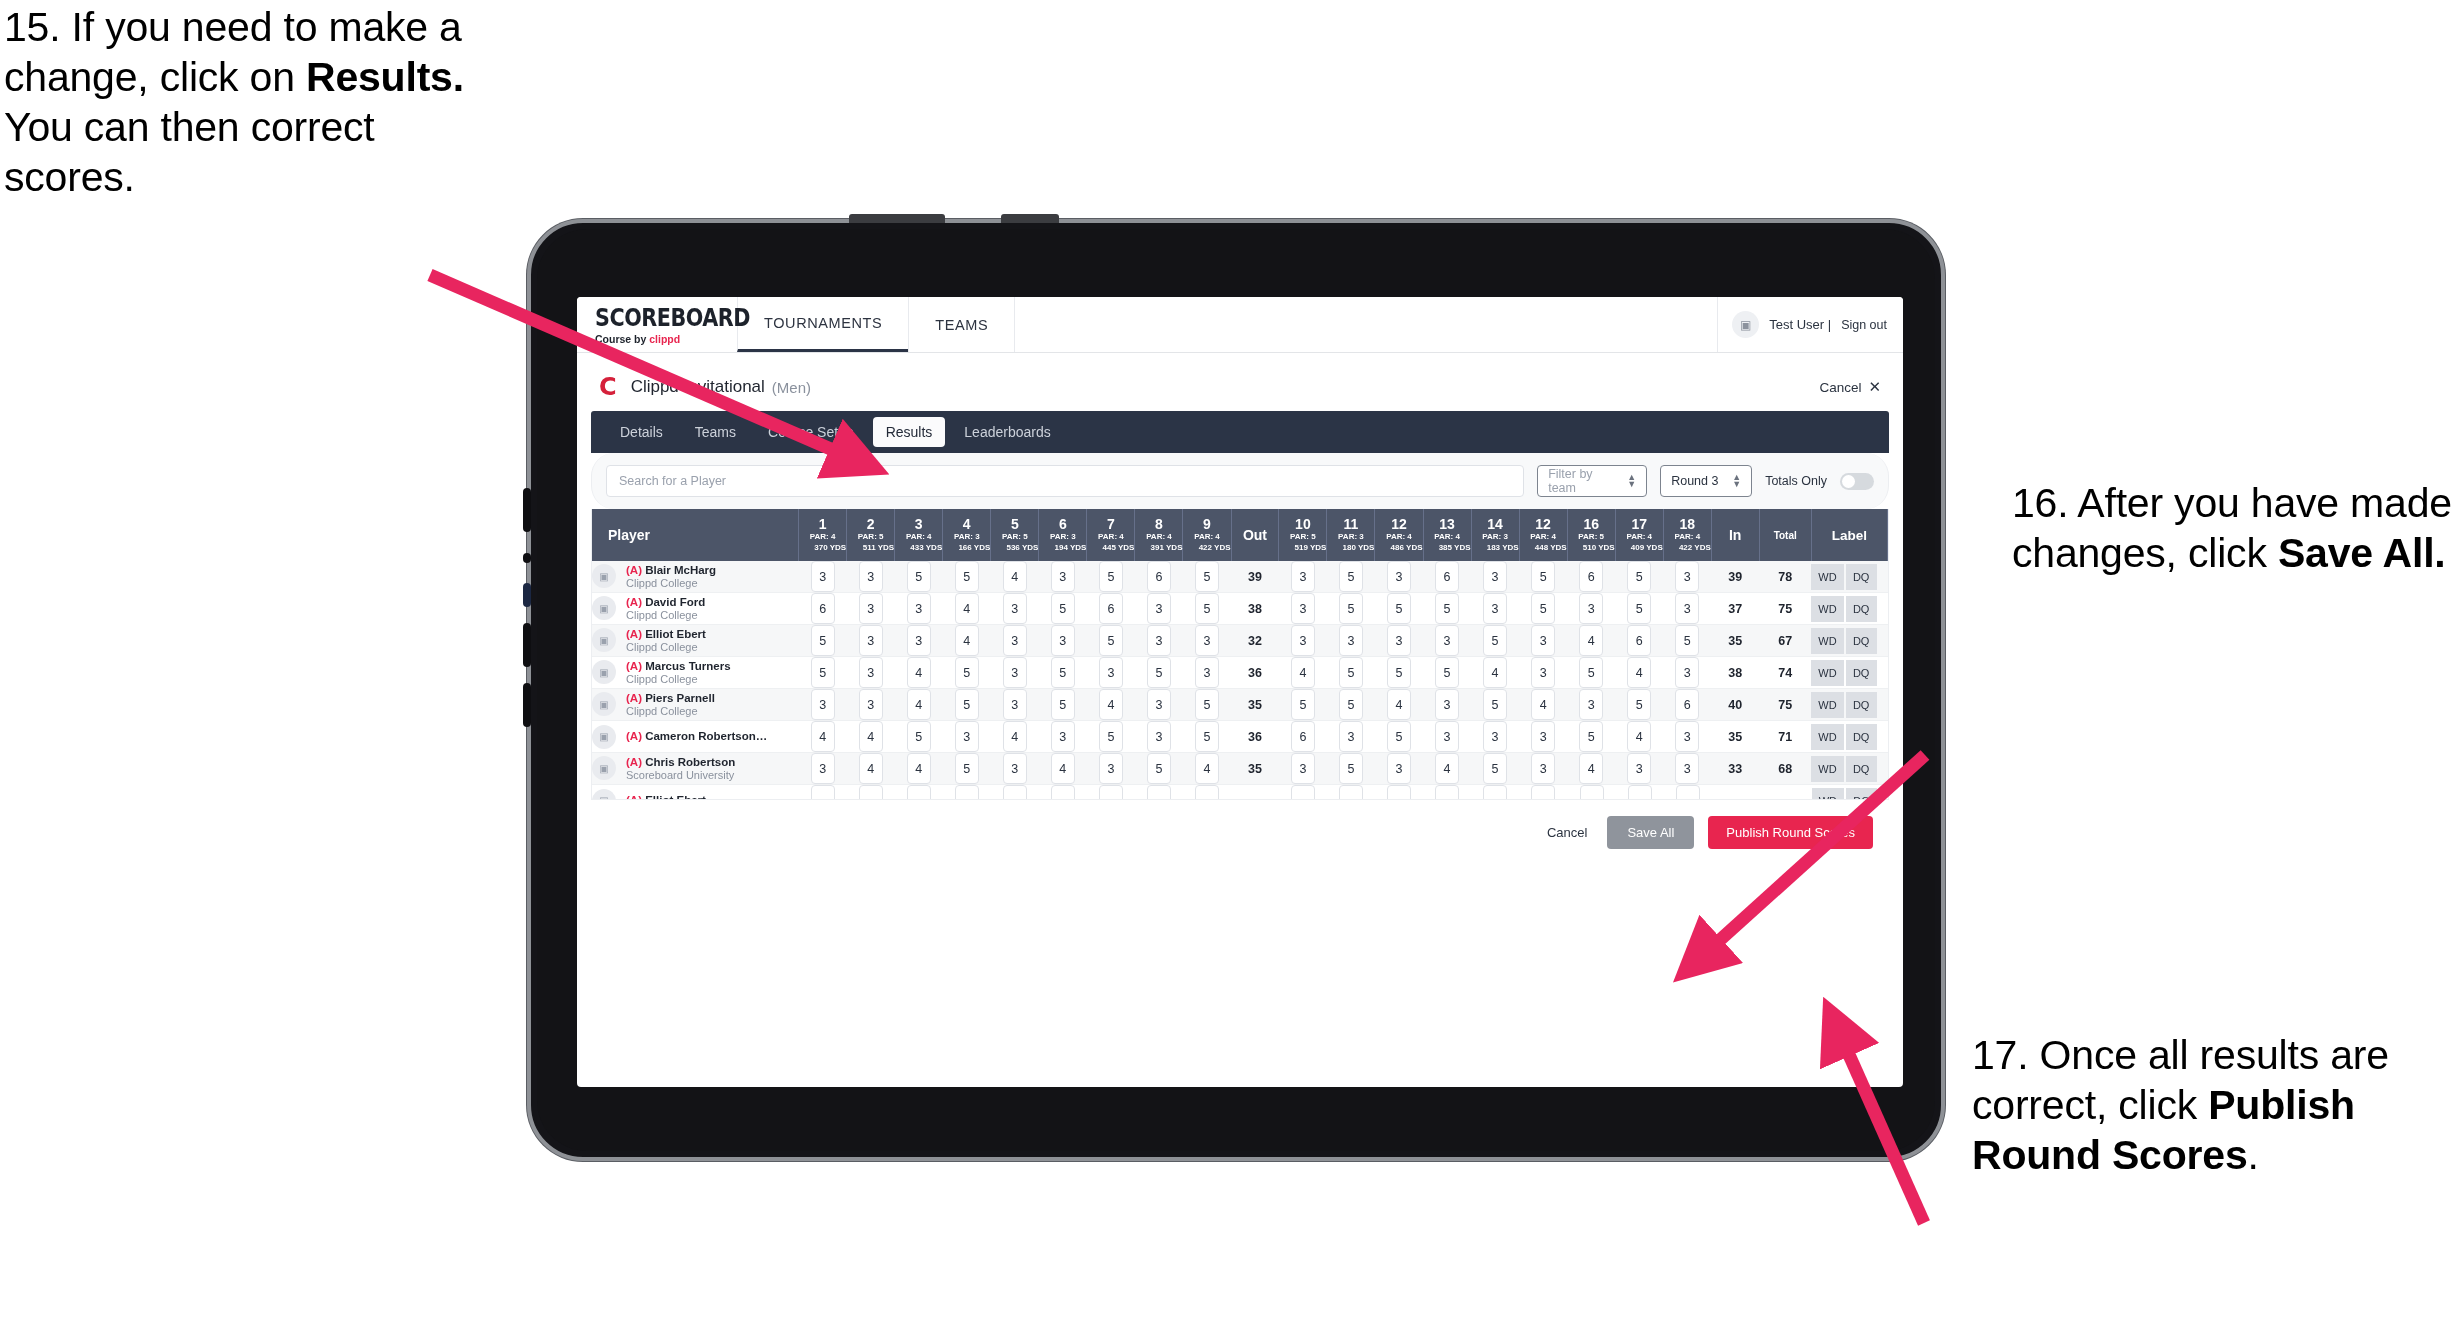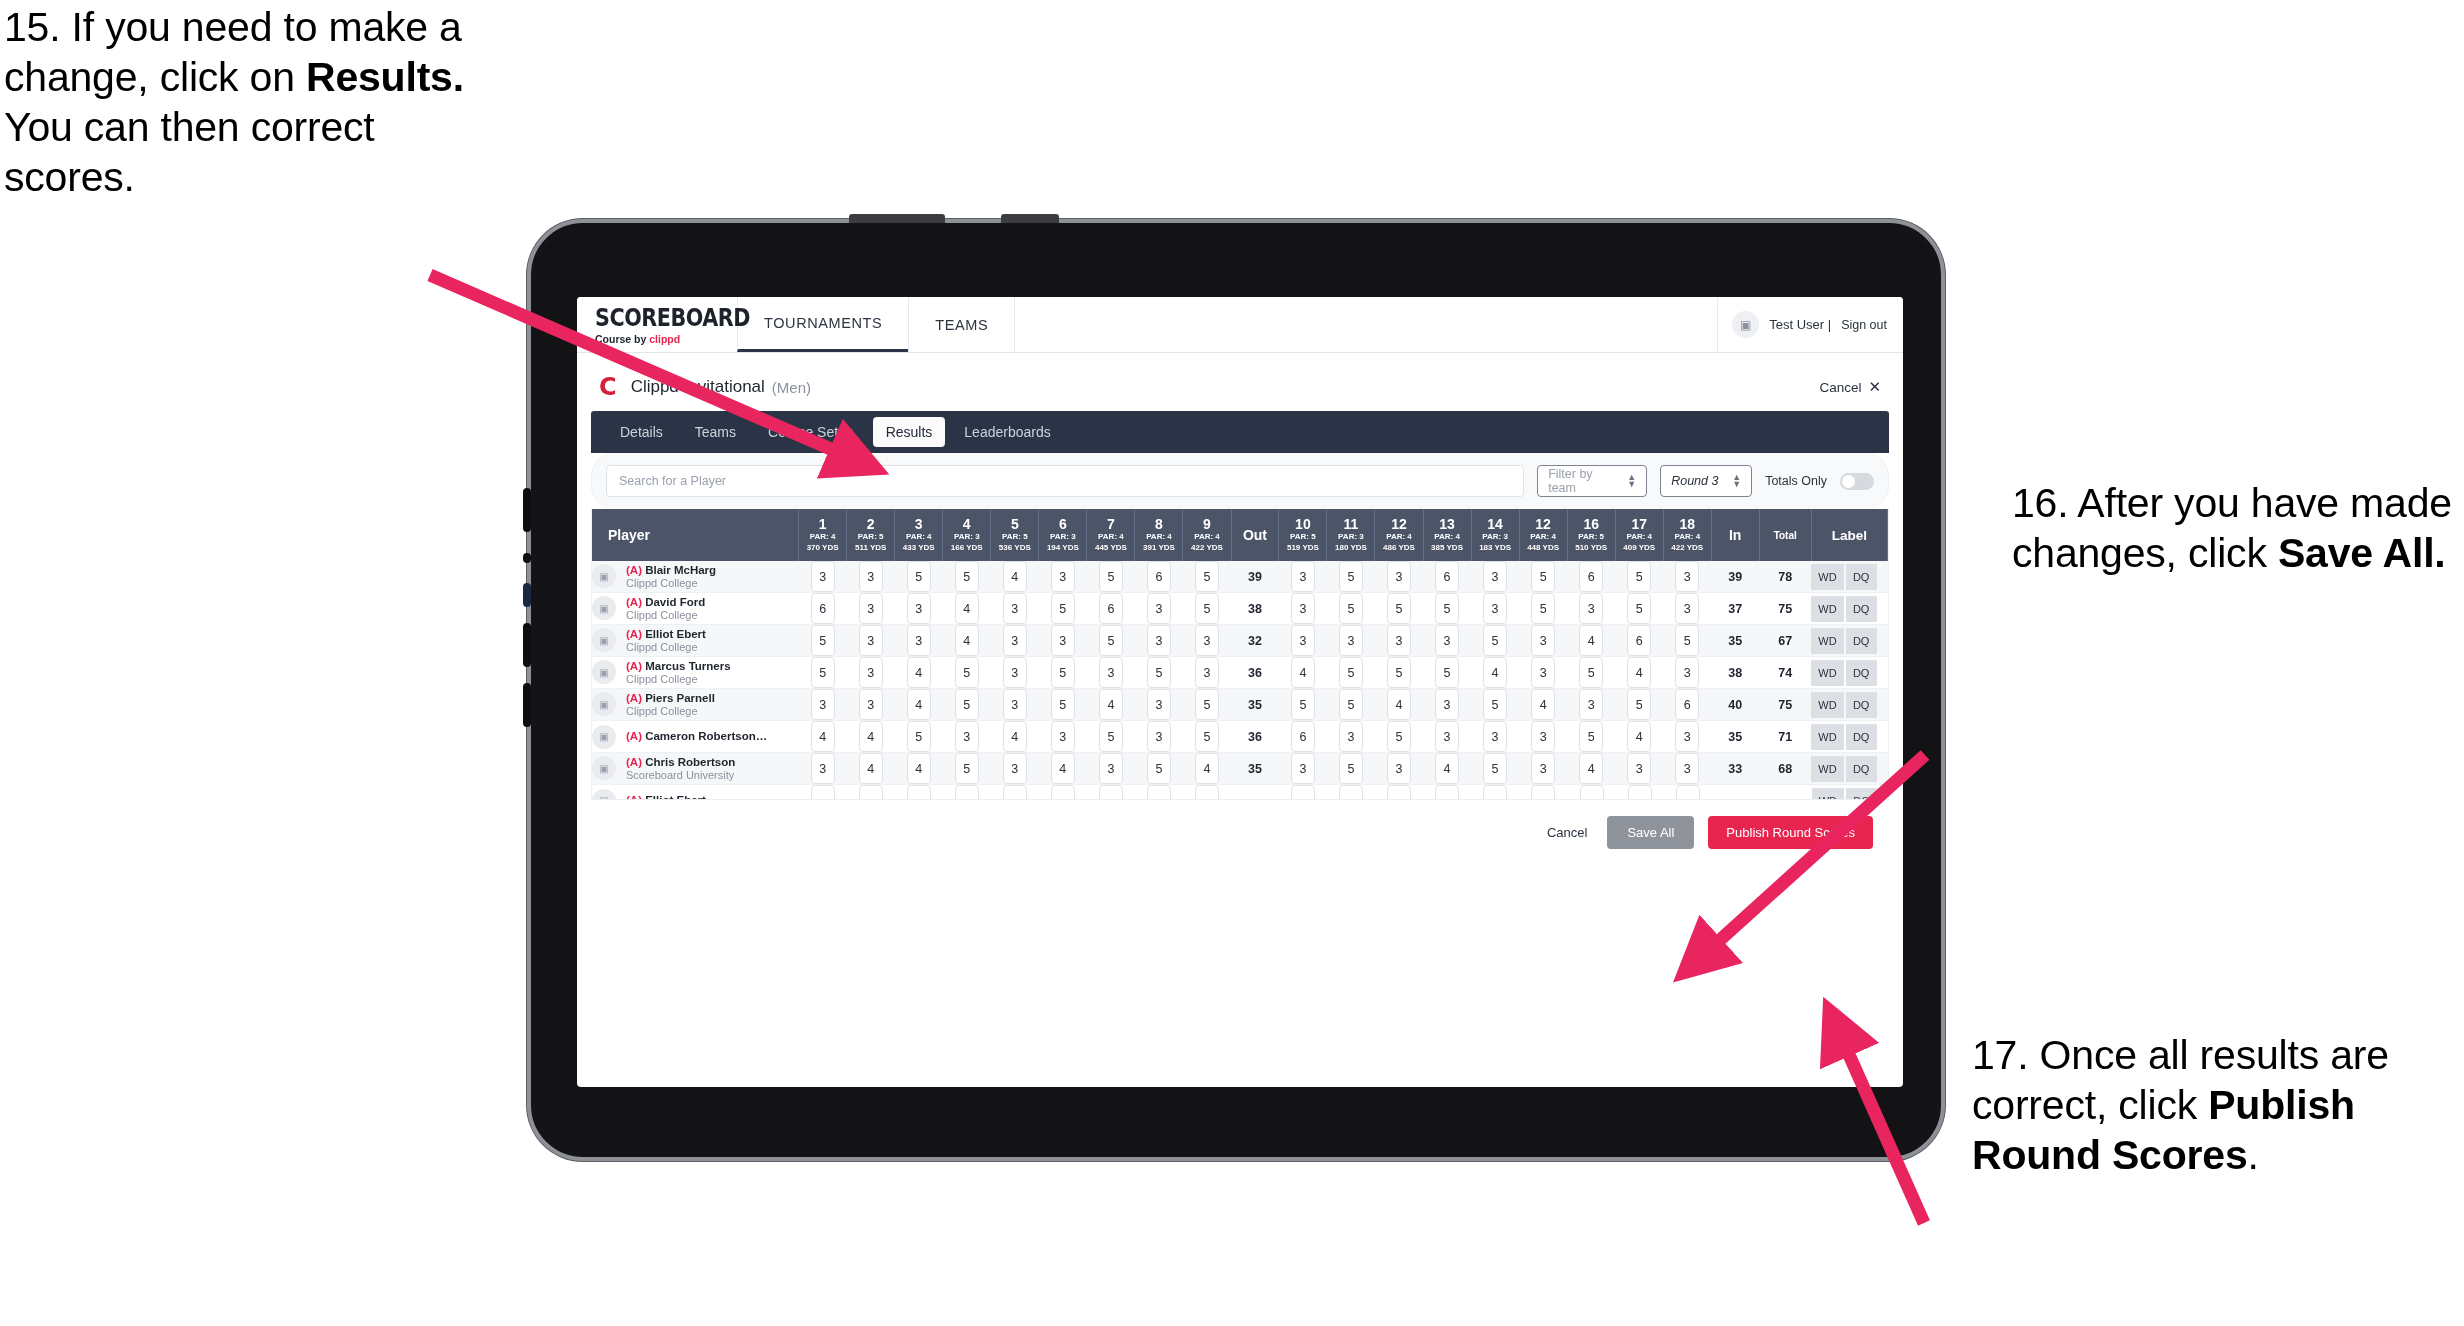--- a/index.html
+++ b/index.html
@@ -122,21 +122,21 @@
     padding:0 12px; font-size:12.5px; color:#3a4150; outline:none;
     font-family:"Liberation Sans", sans-serif;
   }
   #search-input::placeholder { color:#9aa1ad; }
   .select-box {
     height:32px; border:1px solid #7d848f; border-radius:4px; background:#fff;
     display:flex; align-items:center; padding:0 10px; font-size:12.5px; color:#2b3340;
     gap:10px; cursor:pointer;
   }
   #filter-team-box { width:110px; color:#9aa1ad; }
-  #round-box { width:92px;font-style:italic; }
+  #round-box { width:92px; }
   .sel-caret { margin-left:auto; font-size:9px; color:#6b727e; line-height:0.8; }
   #totals-label { font-size:12.5px; color:#2b3340; }
   #toggle-track {
     width:34px; height:17px; border-radius:10px; background:#d6dade; position:relative; cursor:pointer;
   }
   #toggle-knob { position:absolute; left:2px; top:2px; width:13px;height:13px;border-radius:50%;background:#fff; }
 
   
   #table-wrap { border:1px solid #eceef1; border-top:none; overflow:hidden; }
   table.score { border-collapse:collapse; width:100%; table-layout:fixed; }
@@ -144,21 +144,21 @@
     background:#4c5568; color:#fff; font-weight:700; border-right:1px solid #66708a;
     padding:0; vertical-align:middle;
   }
   th.player-col { width:190px; text-align:left; padding-left:16px !important; font-size:14px; }
   th.hole-col { width:44.2px; height:52px; }
   th.sum-col  { width:44px; font-size:14px; }
   th.total-col{ width:48px; font-size:10px; }
   th.label-col{ width:70px; font-size:13.5px; border-right:none; }
   .hole-num { font-size:14px; font-weight:700; line-height:1.05; }
   .hole-par { font-size:8px; font-weight:700; line-height:1.35; }
-  .hole-yds { font-size:8px; font-weight:700; line-height:1.25; }
+  .hole-yds { font-size:8px; font-weight:700; line-height:1.25;text-align:right; }
 
   table.score tbody td { border-bottom:1px solid #eef0f2; padding:0; }
   tr.row-even td { background:#f6f7f8; }
   tr.row-odd  td { background:#ffffff; }
 
   td.player-cell { padding:7px 0 7px 12px; }
   .player-inner { display:flex; align-items:center; gap:10px; }
   .pl-avatar {
     width:24px;height:24px;border-radius:50%;background:#e9ebef;flex:none;
     display:flex;align-items:center;justify-content:center;color:#9aa1ad;font-size:10px;

